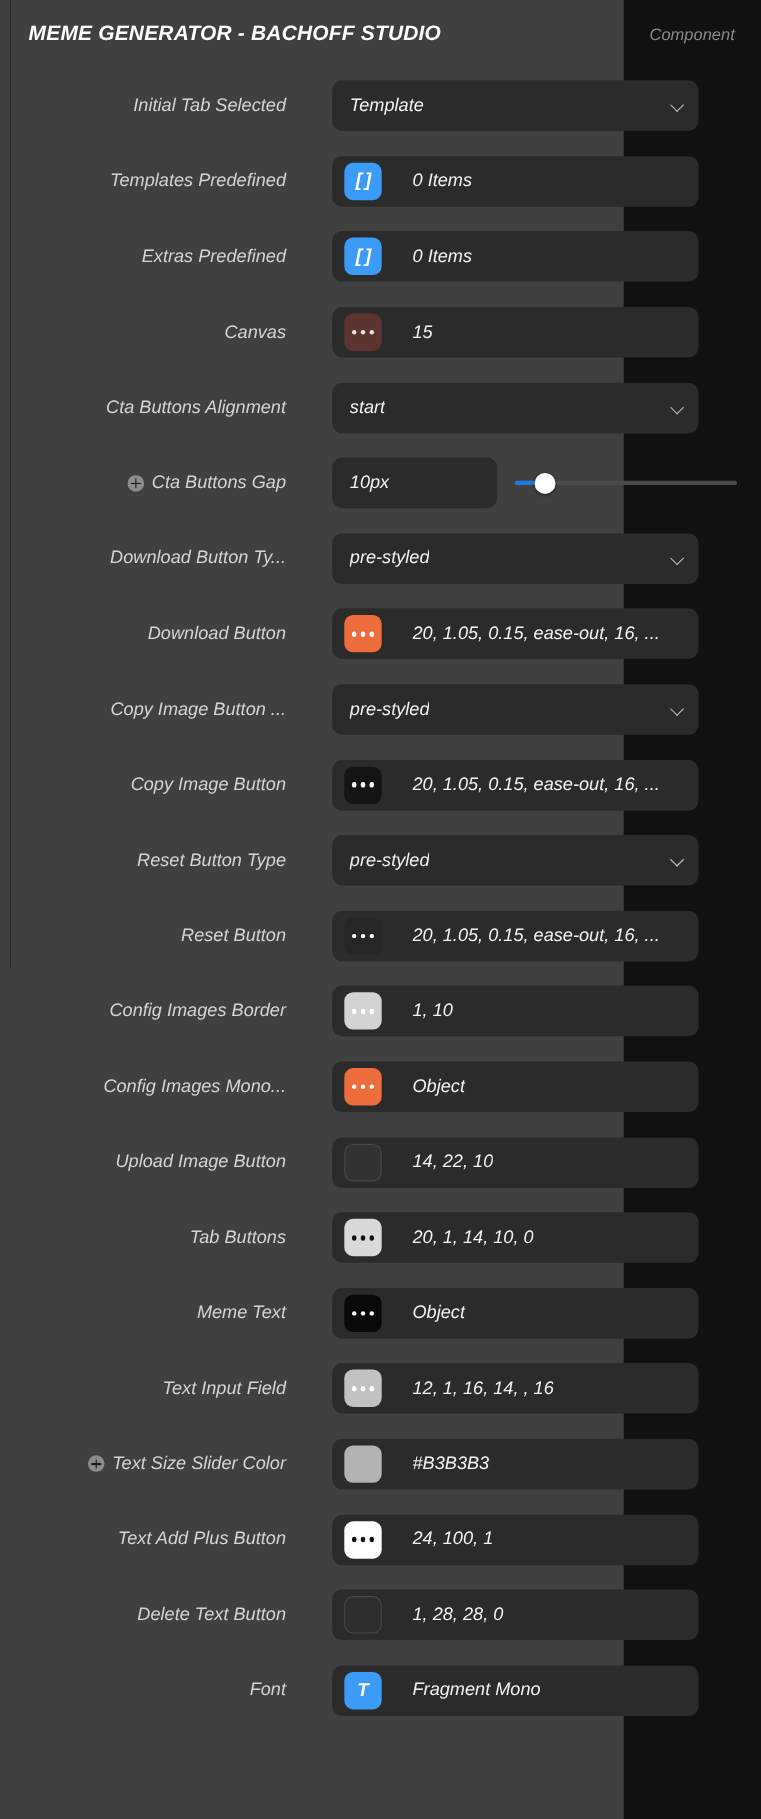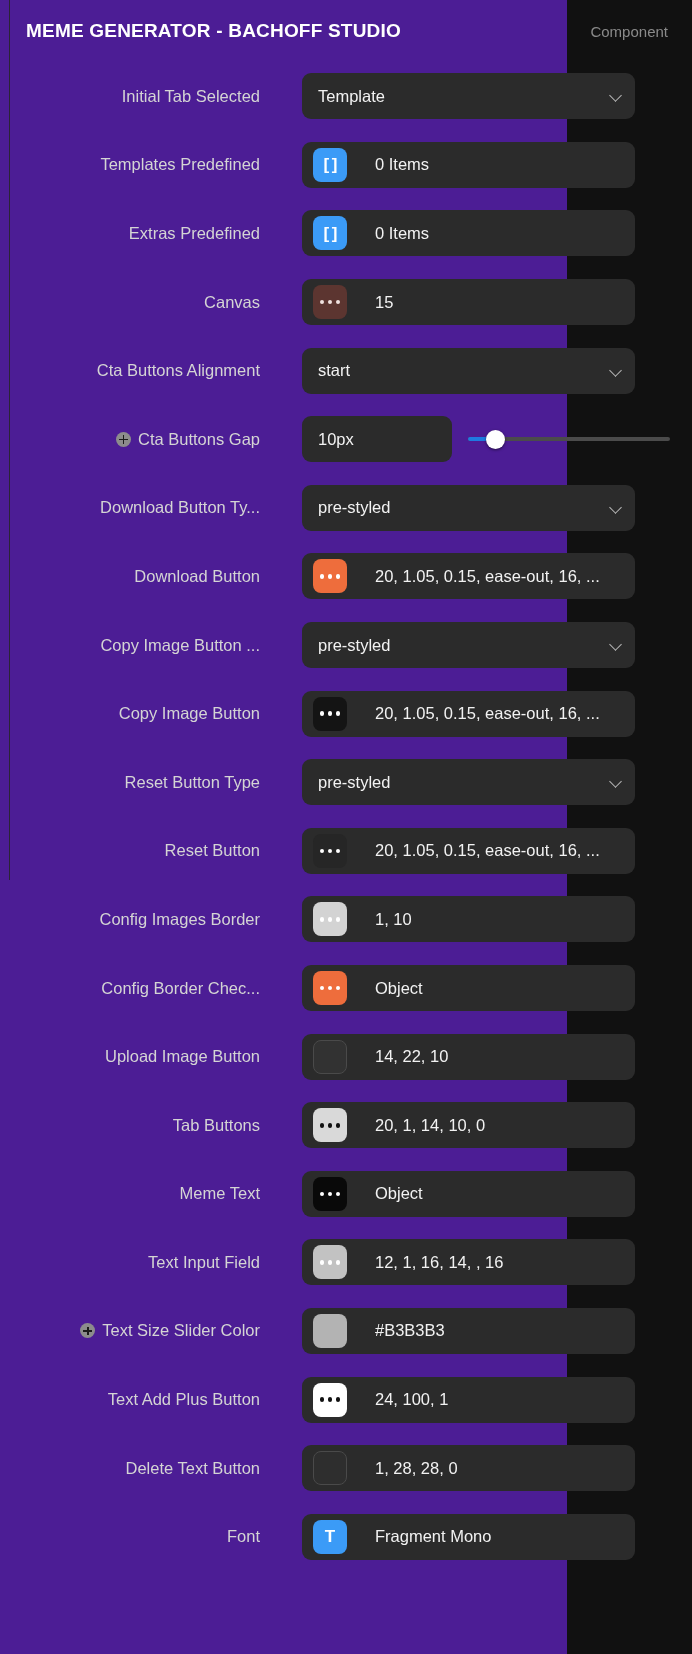--- a/index.html
+++ b/index.html
@@ -11,21 +11,22 @@
     background: #111111;
     font-family: "Liberation Sans", sans-serif;
     -webkit-font-smoothing: antialiased;
     overflow: hidden;
   }
 
   .panel {
     position: relative;
     width: 567px;
     height: 1654px;
-    background: #4c1d95;
+    background: #404040;
+    font-style: italic;
   }
 
   
   .left-rail {
     position: absolute;
     left: 9px;
     top: 0;
     width: 1px;
     height: 880px;
     background: #262626;
@@ -416,21 +417,21 @@
               <span class="dot" style="background: rgb(255, 255, 255);"></span>
               <span class="dot" style="background: rgb(255, 255, 255);"></span>
               <span class="dot" style="background: rgb(255, 255, 255);"></span>
             </span>
             <span class="field-value">1, 10</span>
           </div>
         </div>
       </div>
       <div class="row">
         <div class="row-label">
-          <span class="label-text">Config Border Chec...</span>
+          <span class="label-text">Config Images Mono...</span>
         </div>
         <div class="row-control">
           <div class="field has-swatch">
             <span class="swatch" style="background: rgb(238, 109, 60);">
               <span class="dot" style="background: rgb(255, 255, 255);"></span>
               <span class="dot" style="background: rgb(255, 255, 255);"></span>
               <span class="dot" style="background: rgb(255, 255, 255);"></span>
             </span>
             <span class="field-value">Object</span>
           </div>

